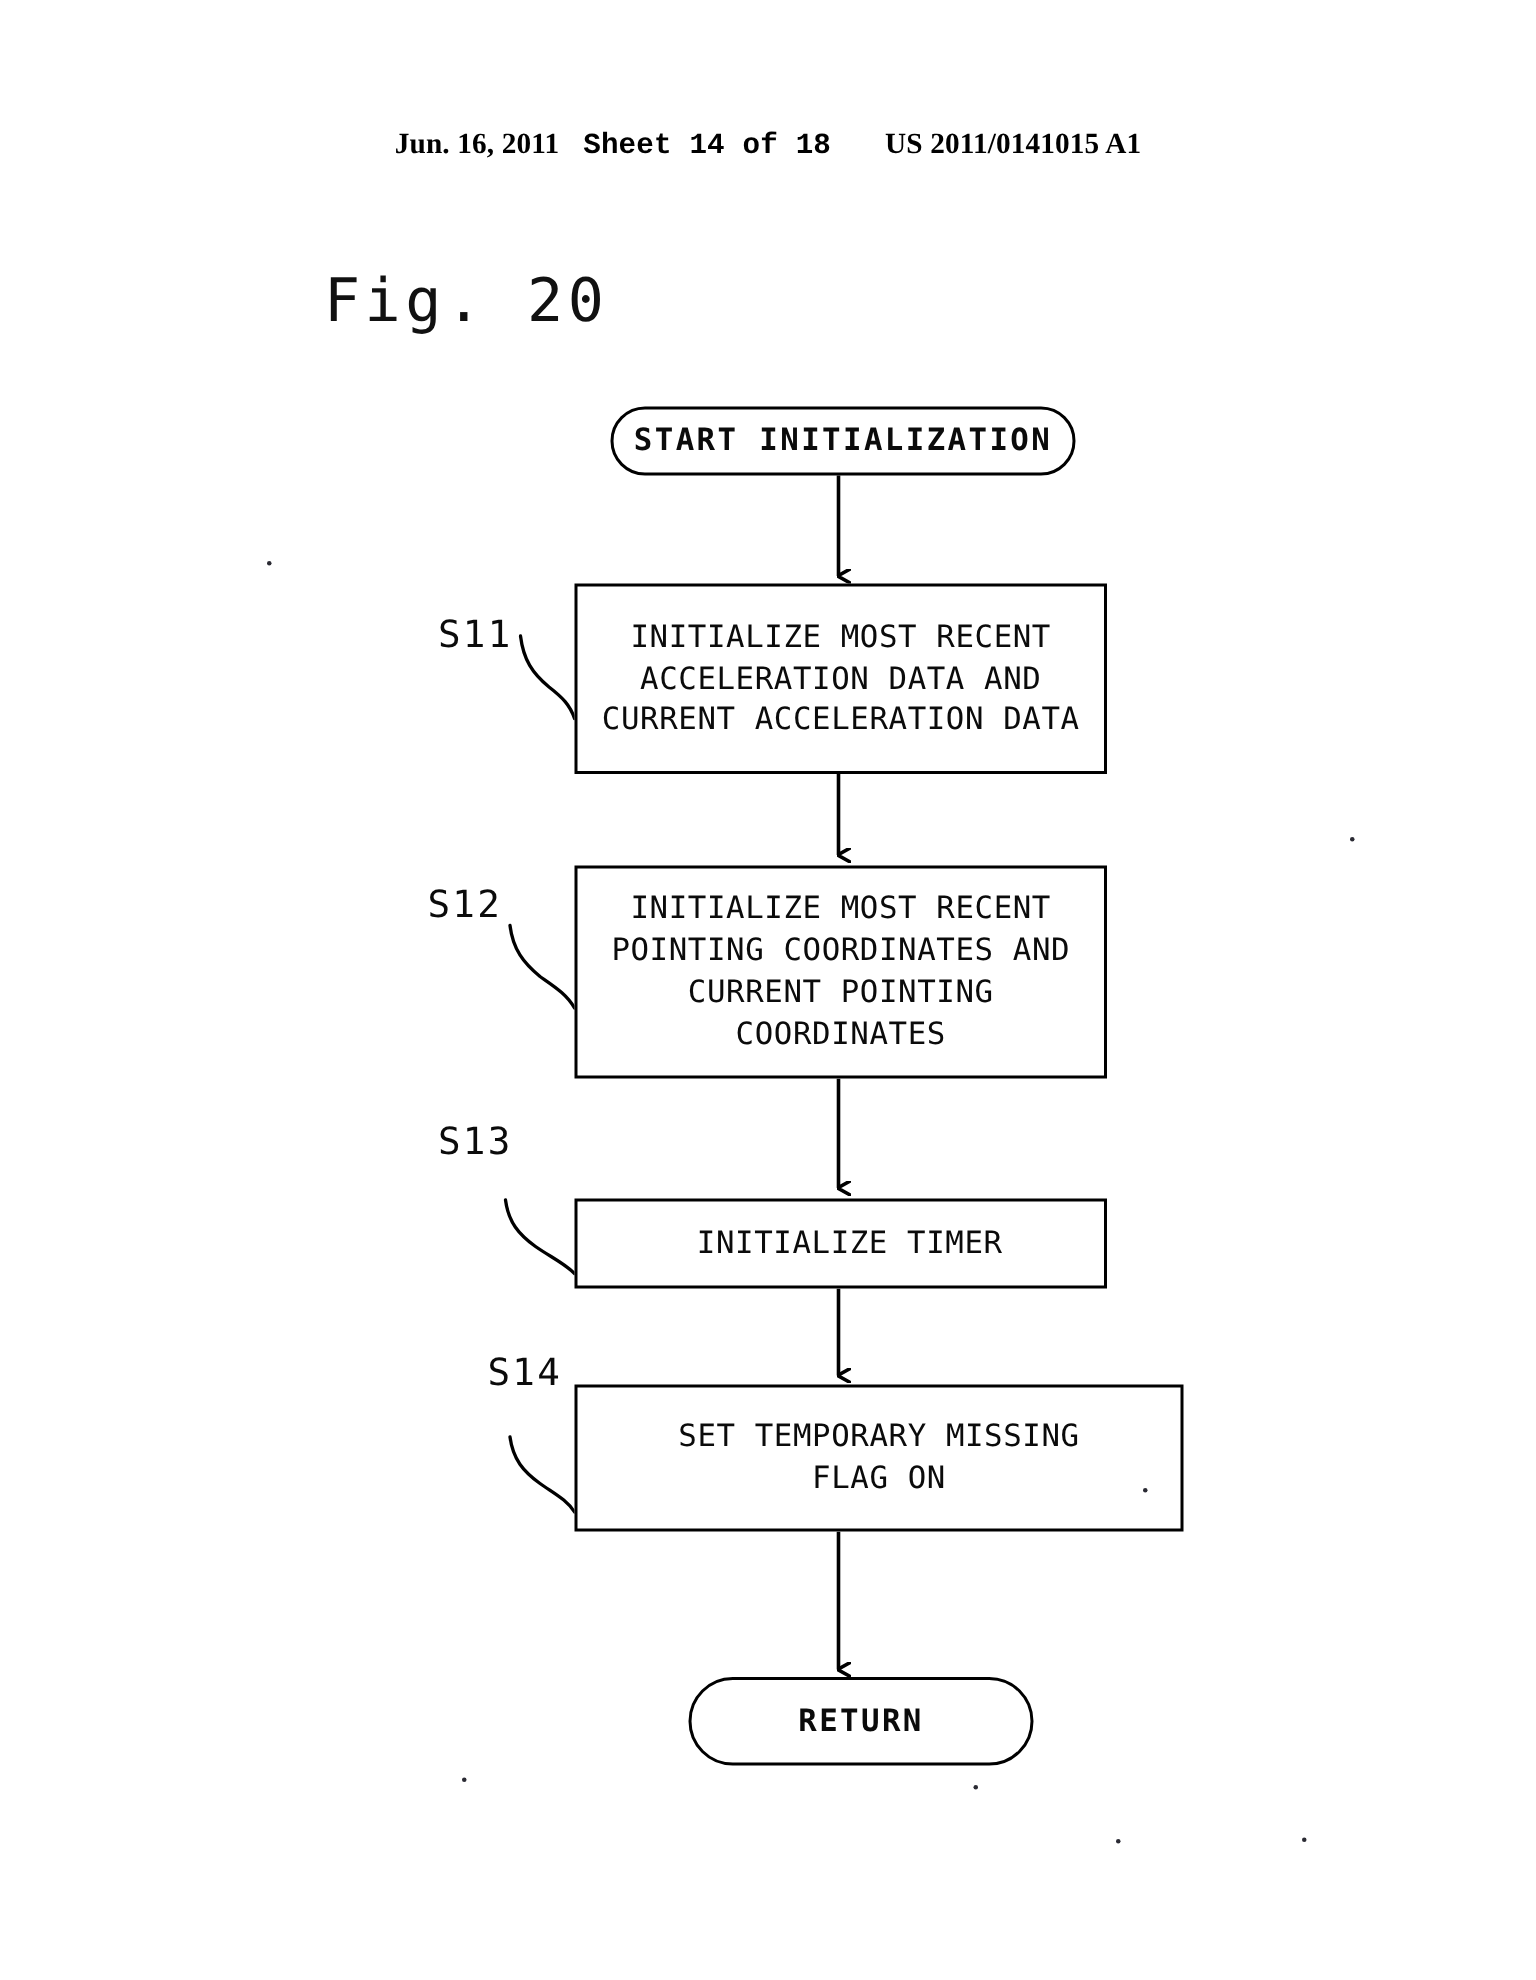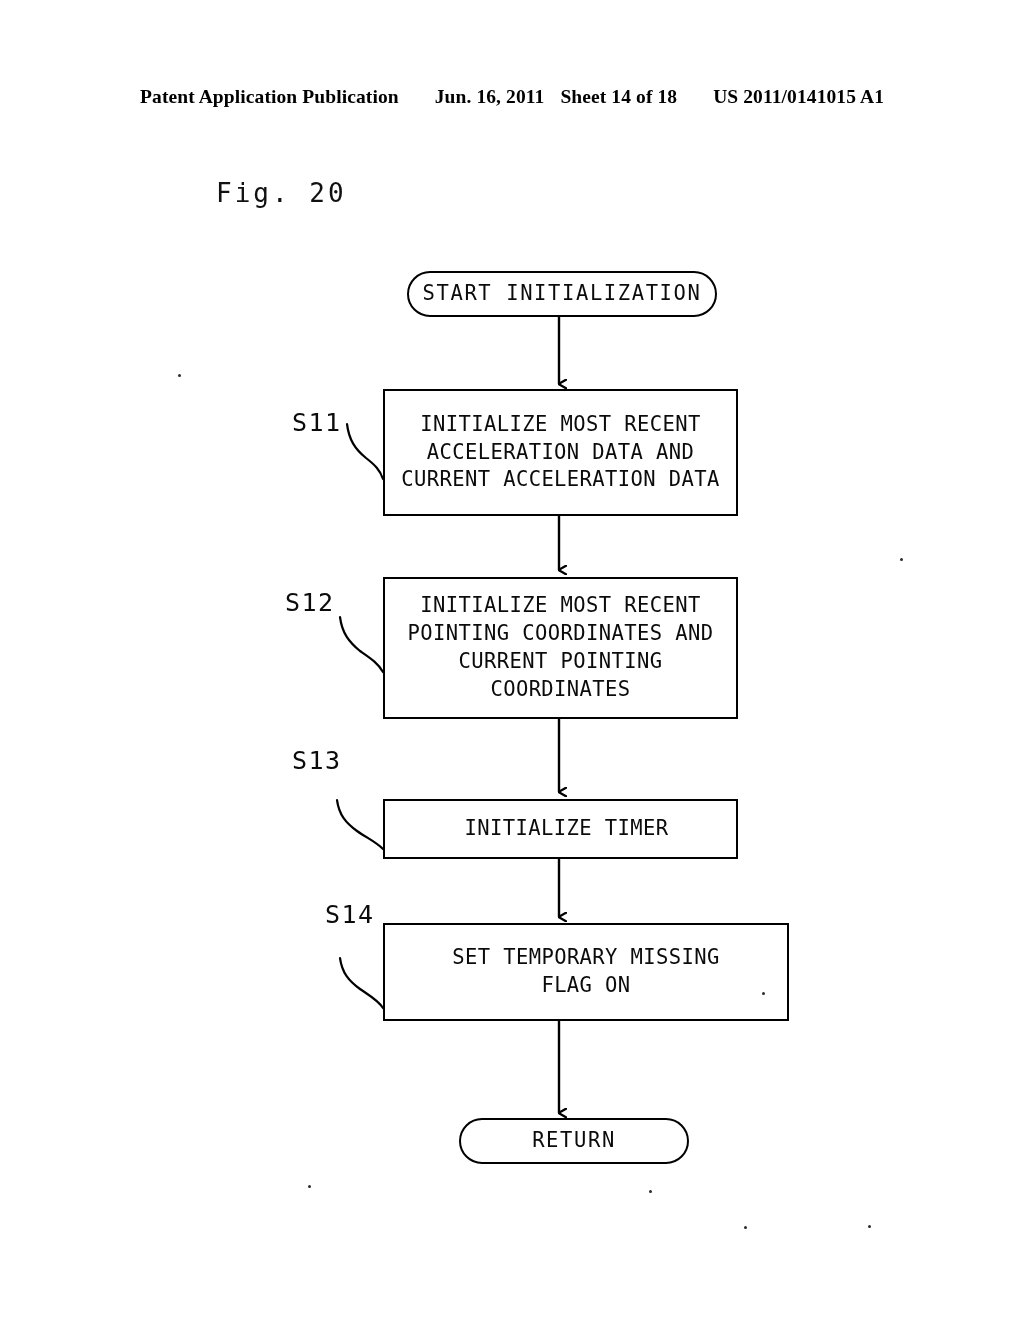--- a/index.html
+++ b/index.html
@@ -27,30 +27,30 @@
     justify-content: center;
     align-items: baseline;
     font-family: "Liberation Serif", serif;
     font-weight: bold;
     font-size: 19.5px;
     letter-spacing: 0.1px;
     white-space: nowrap;
   }
   .page-header .hdr-pub { margin-right: 36px; }
   .page-header .hdr-date { margin-right: 16px; }
-  .page-header .hdr-sheet { margin-right: 36px; }
+  .page-header .hdr-sheet { margin-right: 36px; font-family: Liberation Mono, monospace; }
   .page-header .hdr-num { }
 
   
   .fig-title {
     position: absolute;
     left: 216px;
     top: 178px;
     font-family: "DejaVu Sans Mono", monospace;
-    font-size: 26px;
+    font-size: 40px;
     letter-spacing: 3px;
     font-weight: 400;
     color: #111;
   }
 
   
   .flowchart {
     position: absolute;
     left: 0;
     top: 0;
@@ -78,20 +78,21 @@
     letter-spacing: 0.4px;
     color: #0b0b0b;
     white-space: pre-line;
     padding: 0 6px;
   }
   .terminator {
     border-radius: 999px;
   }
   .terminator .node-text {
     letter-spacing: 1.6px;
+    font-weight: bold;
   }
 
   
   .step-label {
     position: absolute;
     font-family: "DejaVu Sans Mono", monospace;
     font-size: 25px;
     letter-spacing: 1.5px;
     color: #0b0b0b;
   }
@@ -100,21 +101,20 @@
   .speckle {
     position: absolute;
     background: #2a2a33;
     border-radius: 50%;
   }
 </style>
 </head>
 <body>
 
 <div class="page-header">
-  <span class="hdr-pub">Patent Application Publication</span>
   <span class="hdr-date">Jun. 16, 2011</span>
   <span class="hdr-sheet">Sheet 14 of 18</span>
   <span class="hdr-num">US 2011/0141015 A1</span>
 </div>
 
 <div class="fig-title">Fig. 20</div>
 
 <svg class="flowchart" width="1024" height="1320" viewBox="0 0 1024 1320" xmlns="http://www.w3.org/2000/svg">
   <defs>
     <marker id="arrowhead" markerWidth="10" markerHeight="9" refX="5" refY="8" orient="auto" markerUnits="userSpaceOnUse">
@@ -163,21 +163,21 @@
   <div class="node" style="left:383px; top:799px; width:355px; height:60px;padding-left:12px;">
     <span class="node-text">INITIALIZE TIMER</span>
   </div>
 
   <div class="step-label" style="left:292px; top:900px;margin-left:33px;">S14</div>
   <div class="node" style="left:383px; top:923px; width:406px; height:98px;">
     <span class="node-text">SET TEMPORARY MISSING
 FLAG ON</span>
   </div>
 
-  <div class="node terminator" style="left:459px; top:1118px; width:230px; height:46px;">
+  <div class="node terminator" style="left:459px; top:1118px; width:230px; height:59px;">
     <span class="node-text">RETURN</span>
   </div>
 
 </div>
 
 <div>
   <div class="speckle" style="left:178px; top:374px; width:3px; height:3px;"></div>
   <div class="speckle" style="left:762px; top:992px; width:3px; height:3px;"></div>
   <div class="speckle" style="left:308px; top:1185px; width:3px; height:3px;"></div>
   <div class="speckle" style="left:649px; top:1190px; width:3px; height:3px;"></div>

